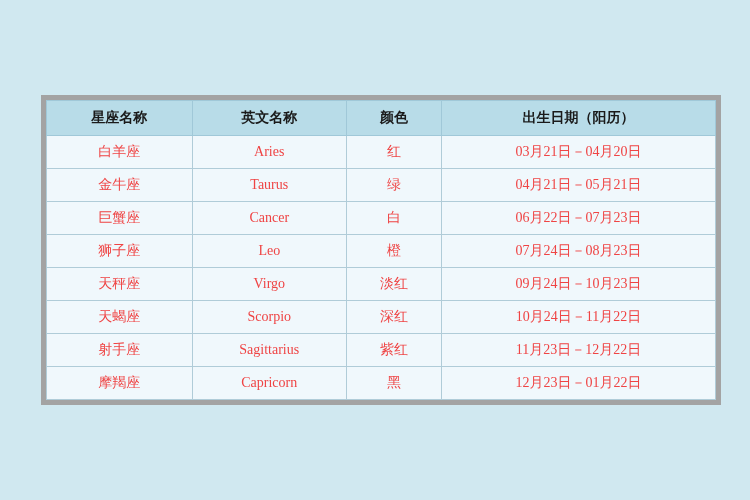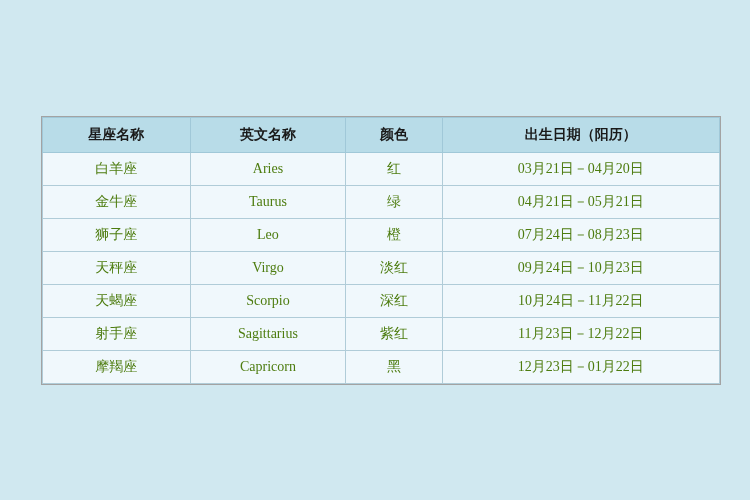--- a/index.html
+++ b/index.html
@@ -14,21 +14,21 @@
       background-color: #d0e8f0;
       display: flex;
       align-items: center;
       justify-content: center;
       font-family: "SimSun", "宋体", serif;
       font-size: 14px;
     }
 
     .table-container {
       background-color: #e8f4f8;
-      border: 1px solid #a3a3a3;
+      border: 5px solid #a3a3a3;
       width: 680px;
       margin-left: 11px;
     }
 
     table {
       width: 100%;
       border-collapse: collapse;
     }
 
     thead tr {
@@ -44,21 +44,21 @@
     }
 
     tbody tr {
       background-color: #f0f8fc;
     }
 
     tbody td {
       border: 1px solid #b0ccd8;
       padding: 7px 12px;
       text-align: center;
-      color: #4d7c0f;
+      color: #ef4444;
     }
 
     tbody td:nth-child(1) {
       font-weight: normal;
     }
 
     tbody td:nth-child(2) {
     }
   </style>
 </head>
@@ -81,20 +81,26 @@
           <td>红</td>
           <td>03月21日－04月20日</td>
         </tr>
         <tr>
           <td>金牛座</td>
           <td>Taurus</td>
           <td>绿</td>
           <td>04月21日－05月21日</td>
         </tr>
         <tr>
+          <td>巨蟹座</td>
+          <td>Cancer</td>
+          <td>白</td>
+          <td>06月22日－07月23日</td>
+        </tr>
+        <tr>
           <td>狮子座</td>
           <td>Leo</td>
           <td>橙</td>
           <td>07月24日－08月23日</td>
         </tr>
         <tr>
           <td>天秤座</td>
           <td>Virgo</td>
           <td>淡红</td>
           <td>09月24日－10月23日</td>

